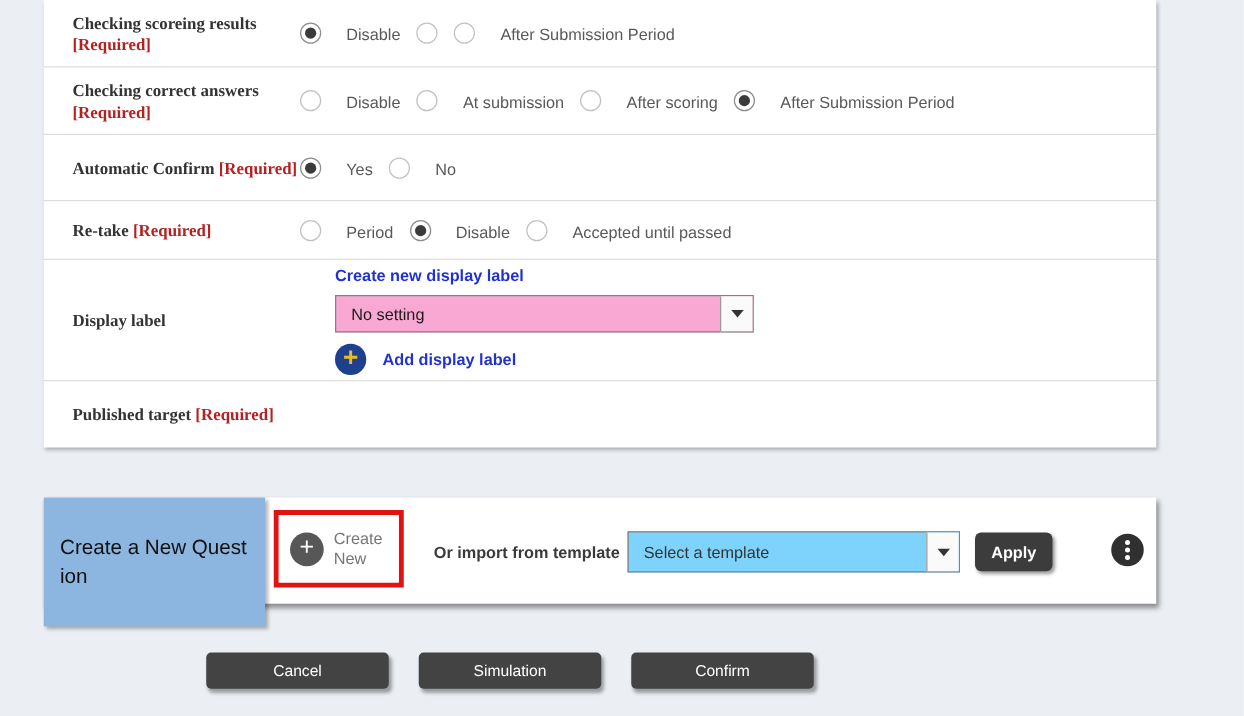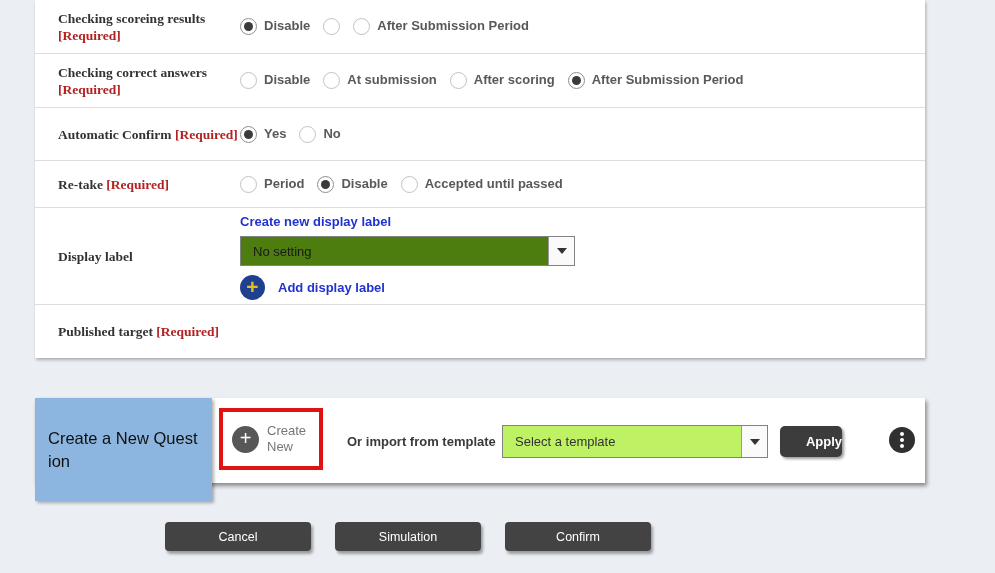--- a/index.html
+++ b/index.html
@@ -11,49 +11,49 @@
   .panel { position:absolute; background:#fff; }
   .panel-form { left:35px; top:0; width:890px; box-shadow:1px 2px 3px rgba(0,0,0,.28); }
   .panel-create { left:35px; top:398px; width:890px; height:85px; box-shadow:2px 3px 4px rgba(0,0,0,.42); }
 
   
   .frow { display:flex; align-items:center; padding-left:23px; }
   .frow + .frow { border-top:1px solid #ddd; }
   .flabel { width:182px; flex:0 0 182px; font-size:13.5px; font-weight:bold; color:#333; line-height:17px;font-family:Liberation Serif, serif; }
   .req { color:#b32222; font-weight:bold; }
   .fopts { display:flex; align-items:center; flex-wrap:nowrap; column-gap:13px; }
-  .fopts-col { display:block; }
-  .opt { display:flex; align-items:flex-start; gap:7px; cursor:pointer;font-weight:bold; }
+  .fopts-col { display:block;margin-left:28px; }
+  .opt { display:flex; align-items:flex-end; gap:20px; cursor:pointer; }
   .radio { width:17px; height:17px; border-radius:50%; border:1px solid #c2c2c2; background:#fff; position:relative; flex:0 0 17px; }
   .radio.checked { border-color:#8e8e8e; }
   .radio.checked::after { content:""; position:absolute; left:3px; top:3px; width:9px; height:9px; border-radius:50%; background:#3b3b3b; }
   .optlbl { font-size:13px; color:#595959; white-space:nowrap; }
 
   
   .blue-link { color:#2232cf; font-size:13px; font-weight:bold; text-decoration:none; cursor:pointer; }
-  .select { display:flex; align-items:stretch; border:1px solid #828282; background:#4d7c0f; width:335px; height:30px; cursor:pointer; }
+  .select { display:flex; align-items:stretch; border:1px solid #828282; background:#f9a8d4; width:335px; height:30px; cursor:pointer; }
   .select-value { flex:1; display:flex; align-items:center; padding-left:12px; font-size:13px; color:#1a1a1a; }
   .select-arrow { width:26px; background:#fafafa; border-left:1px solid #9a9a9a; display:flex; align-items:center; justify-content:center; }
   .tri { width:0; height:0; border-left:5px solid transparent; border-right:5px solid transparent; border-top:6px solid #333; }
   .add-row { display:flex; align-items:center; gap:13px; margin-top:9px; cursor:pointer; }
   .plus-circle { width:25px; height:25px; border-radius:50%; background:#1f3f8f; color:#e6bf1e; font-size:21px; font-weight:bold; line-height:23px; text-align:center; flex:0 0 25px; }
 
   
   .cq-title { position:absolute; left:0; top:0; width:177px; height:103px; background:#8cb6e0; box-shadow:2px 2px 3px rgba(0,0,0,.3);
               display:flex; align-items:center; justify-content:center; padding:0 13px;
               font-size:16.5px; color:#101010; line-height:23px; word-break:break-all; }
   .cq-annotation { position:absolute; left:184px; top:10px; width:104px; height:62px; border:4px solid #e01212; background:#fff; }
   .cq-newbtn { width:100%; height:100%; background:#fff; border:none; display:flex; align-items:center; gap:8px; padding-left:9px; cursor:pointer; font-family:inherit; }
   .plus-dark { width:27px; height:27px; border-radius:50%; background:#575757; color:#fff; font-size:20px; line-height:25px; text-align:center; flex:0 0 27px; }
   .cq-newlbl { width:48px; text-align:left; font-size:13px; color:#767676; line-height:16px; }
   .cq-import { position:absolute; left:312px; top:36px; font-size:13px; font-weight:bold; color:#3a3a3a; }
-  .select-template { position:absolute; left:467px; top:27px; width:266px; height:33px; background:#bef264; }
+  .select-template { position:absolute; left:467px; top:27px; width:266px; height:33px; background:#7dd3fc; }
   .select-template .select-value { color:#333; }
   .apply-btn { position:absolute; left:745px; top:28px; width:62px; height:31px; background:#3c3c3c; color:#fff; font-weight:bold;
-               font-size:13px; border:none; border-radius:5px; box-shadow:2px 2px 3px rgba(0,0,0,.4); cursor:pointer; font-family:inherit;text-align:right; }
+               font-size:13px; border:none; border-radius:5px; box-shadow:2px 2px 3px rgba(0,0,0,.4); cursor:pointer; font-family:inherit; }
   .kebab { position:absolute; left:854px; top:29px; width:26px; height:26px; border-radius:50%; background:#303030;
            display:flex; flex-direction:column; align-items:center; justify-content:center; gap:2px; cursor:pointer; }
   .kebab i { width:4px; height:4px; border-radius:50%; background:#fff; }
 
   
   .footer { position:absolute; left:165px; top:522px; display:flex; gap:24px; }
   .dark-btn { width:146px; height:29px; background:#434343; color:#fff; font-size:12.5px; border:none; border-radius:4px;
               box-shadow:2px 3px 3px rgba(0,0,0,.35); cursor:pointer; font-family:inherit; }
 </style>
 </head>

